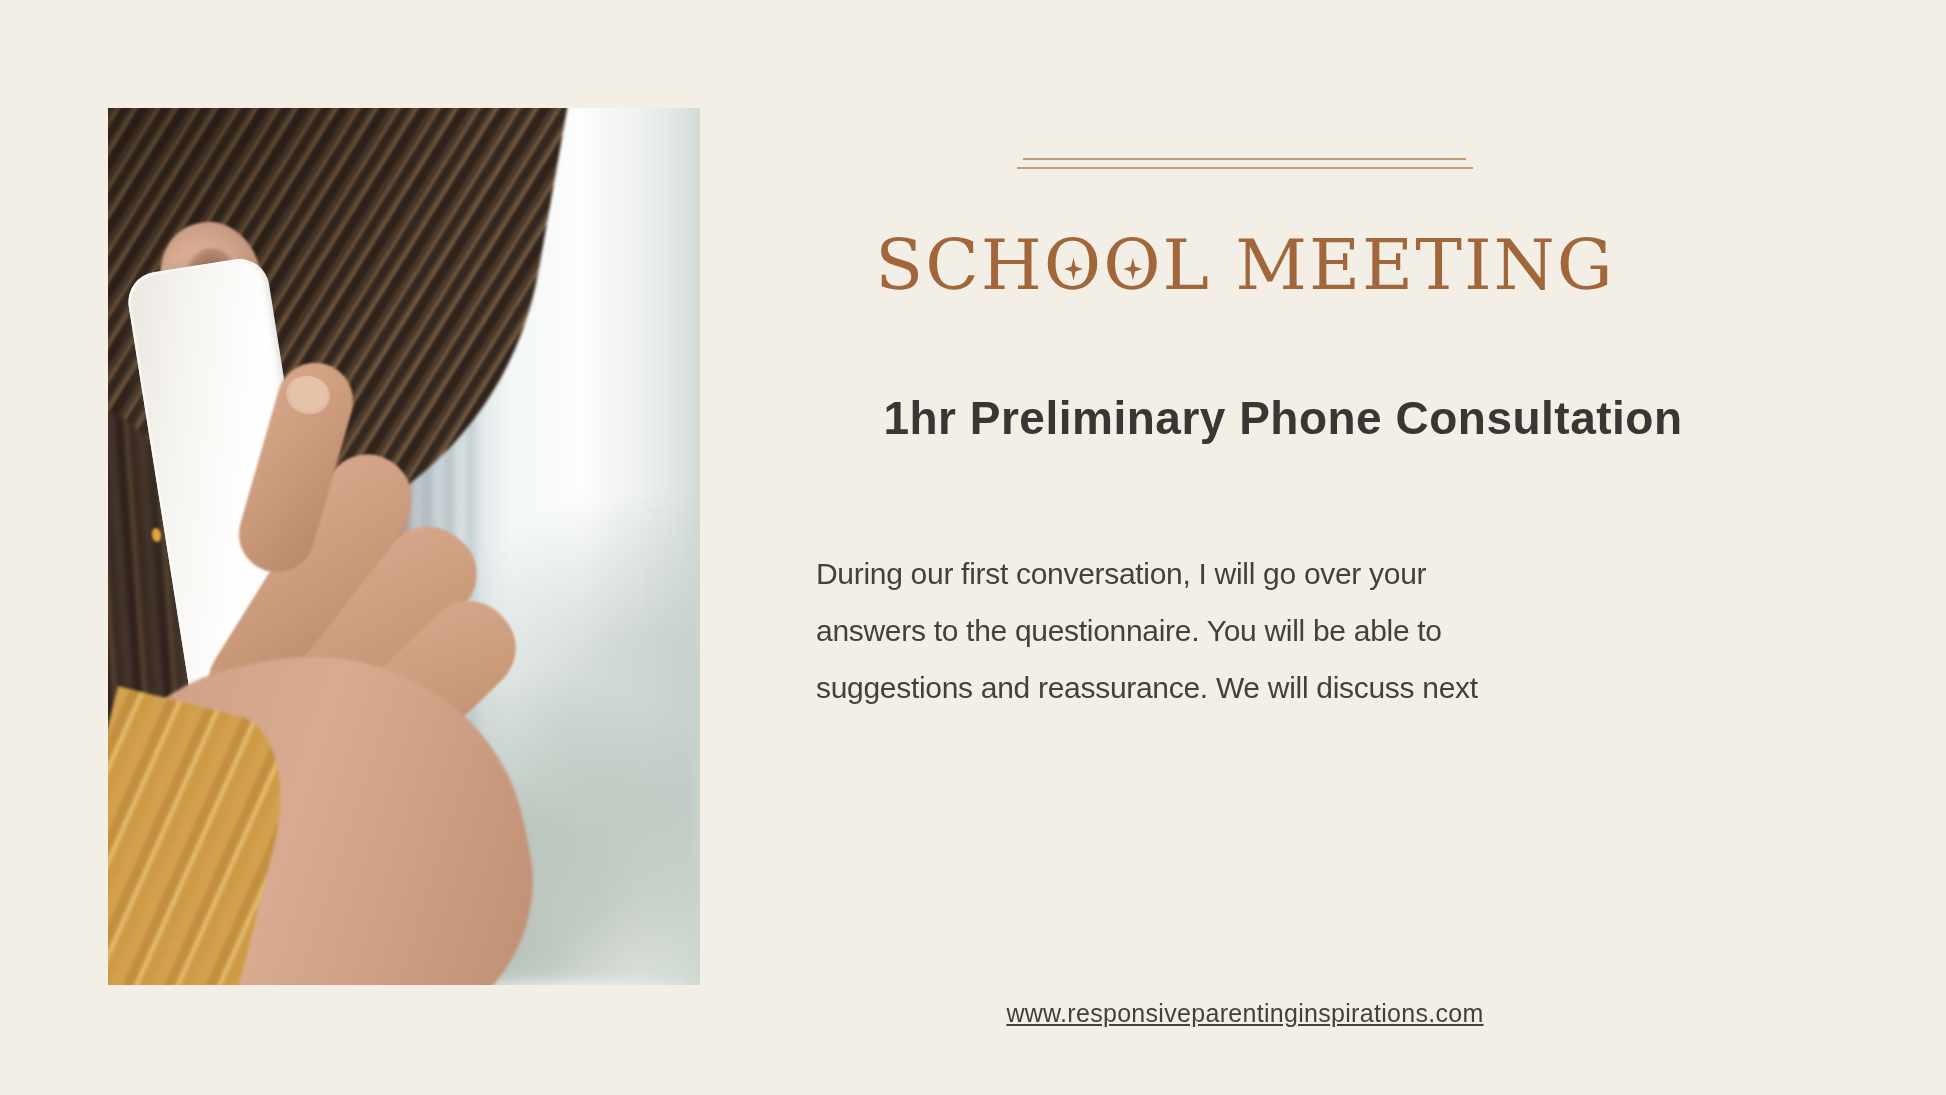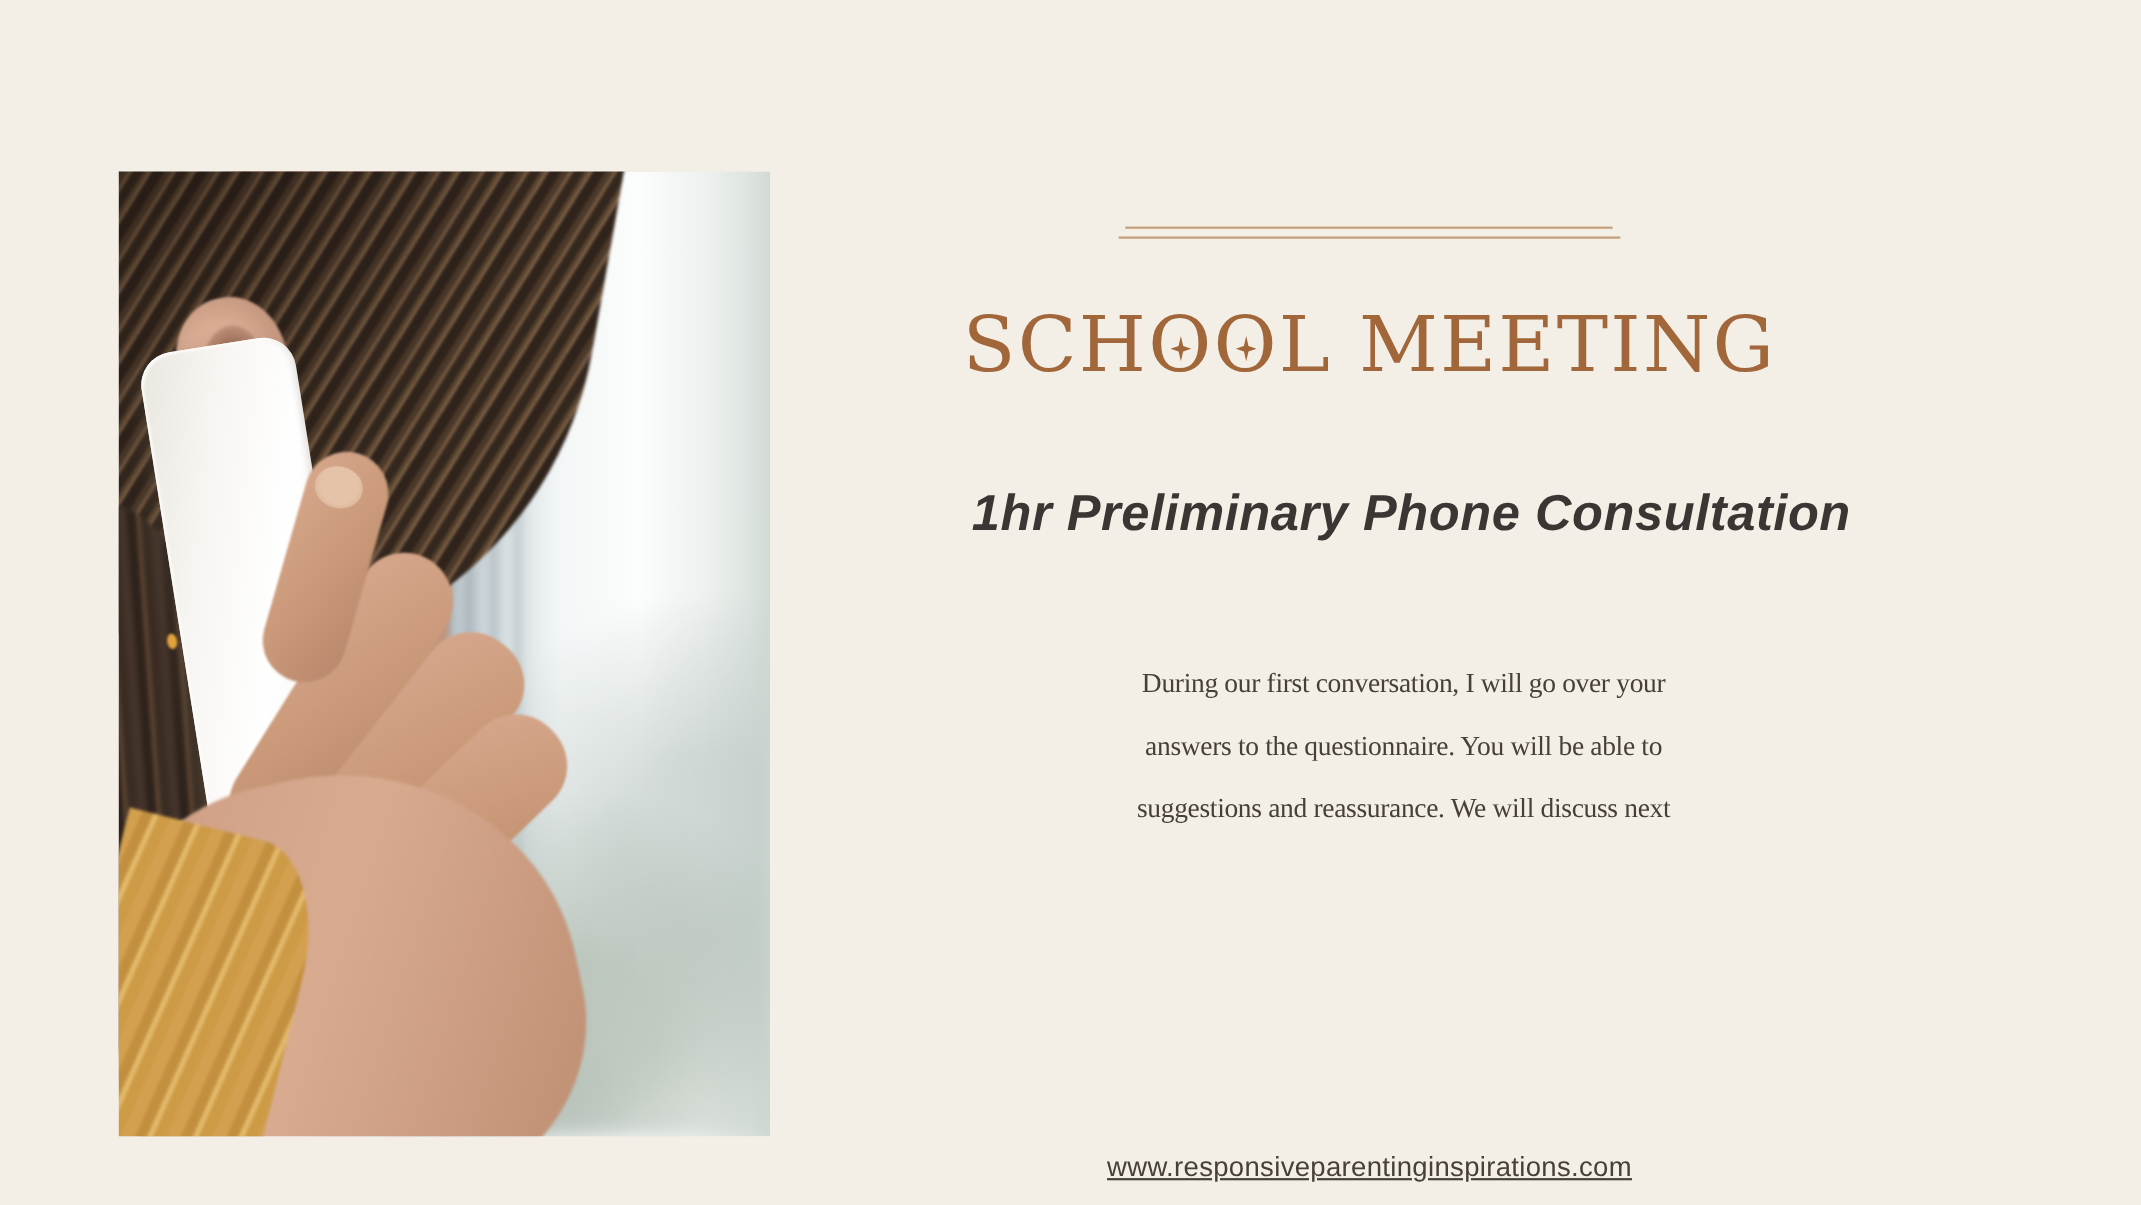--- a/index.html
+++ b/index.html
@@ -10,21 +10,21 @@
     --body:#474039;
   }
   *{margin:0;padding:0;box-sizing:border-box;}
   html,body{width:1946px;height:1095px;}
   body{
     background:var(--bg);
     font-family:"Liberation Sans",sans-serif;
     position:relative;
     overflow:hidden;
   }
-  .canvas{position:absolute;inset:0;background:var(--bg);margin-top:48px;}
+  .canvas{position:absolute;inset:0;background:var(--bg);}
 
   
   .photo{
     position:absolute;left:108px;top:108px;width:592px;height:877px;
     overflow:hidden;background:#e7ebec;
   }
   .photo *{position:absolute;}
   .ph-window{
     inset:0;
     background:linear-gradient(90deg,
@@ -150,29 +150,26 @@
     transform:translate(-50%,-50%);
     background:currentColor;
     clip-path:polygon(50% 0%, 61% 39%, 100% 50%, 61% 61%, 50% 100%, 39% 61%, 0% 50%, 39% 39%);
   }
   .subtitle{
     position:absolute;left:738px;top:390px;width:1090px;
     text-align:center;
     font-size:46px;line-height:56px;
     letter-spacing:.5px;
     color:var(--heading);
-    font-style:italic;
   }
   .body-text{
     position:absolute;left:816px;top:545px;width:920px;
-    text-align:center;
-    font-size:25px;line-height:57px;
+    font-size:30px;line-height:57px;
     letter-spacing:-0.3px;
     color:var(--body);
-    font-family:Liberation Serif, serif;
   }
   .website{
     position:absolute;left:700px;top:1000px;width:1090px;
     text-align:center;
     font-size:25px;line-height:26px;
     letter-spacing:.3px;
     color:var(--body);
     text-decoration:underline;
   }
 </style>

